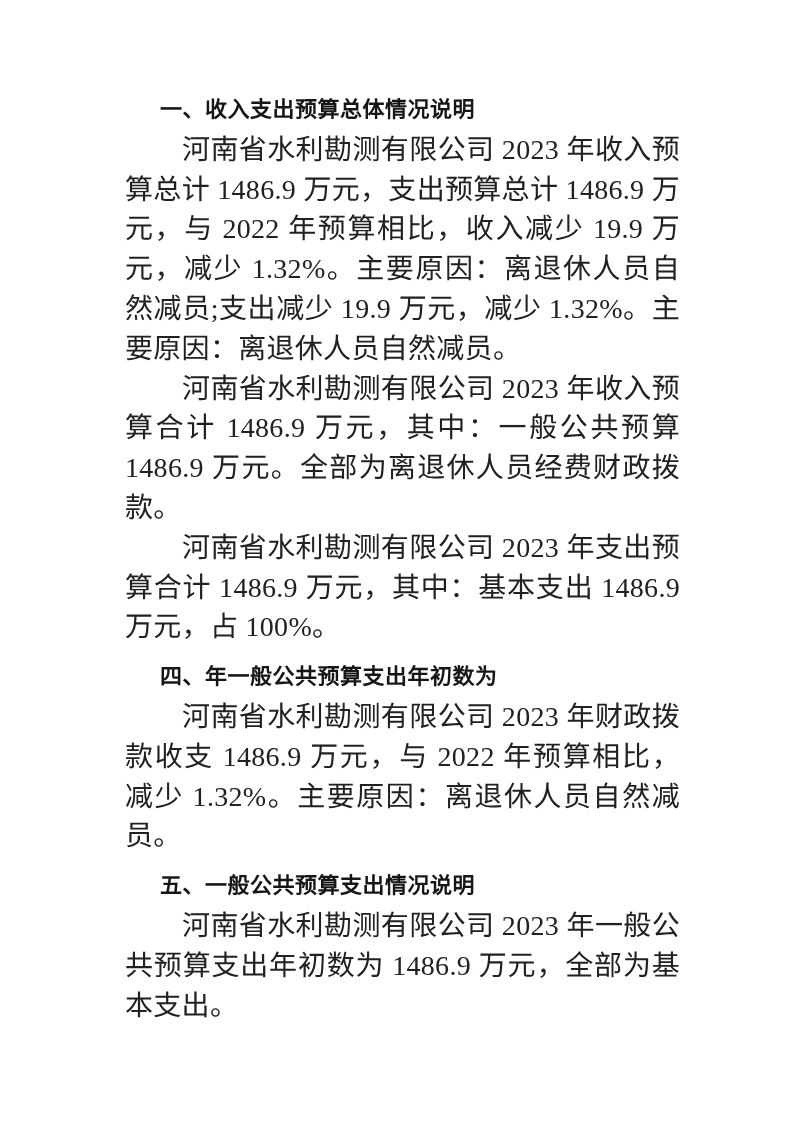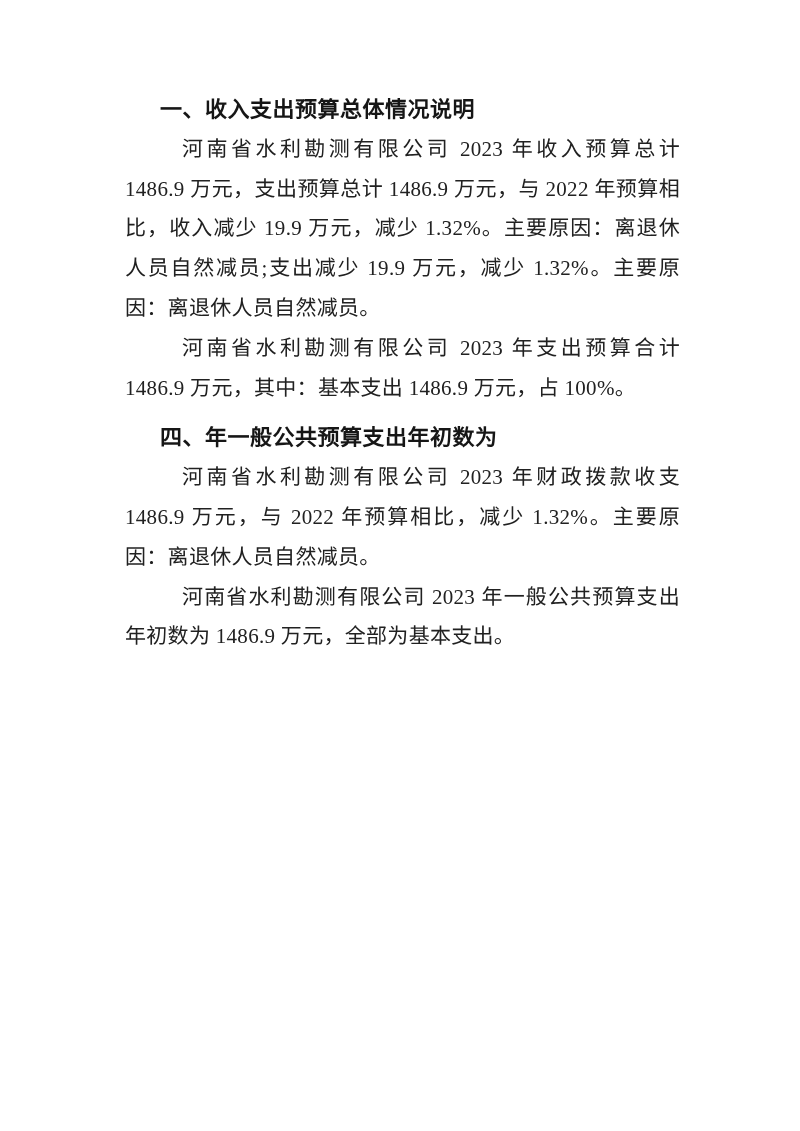--- a/index.html
+++ b/index.html
@@ -38,21 +38,21 @@
     text-indent: 35px;
     letter-spacing: 0.5px;
     white-space: nowrap;
   }
   .doc-section:first-child .sec-h {
     margin-top: 0;
   }
   .sec-p {
     font-family: "Liberation Serif", "DejaVu Serif", serif;
     font-weight: 400;
-    font-size: 21px;
+    font-size: 28px;
     line-height: 39.8px;
     color: var(--text-color, #212121);
     margin: 0;
     padding: 0;
     text-indent: 57px;
     text-align: justify;
     text-justify: inter-character;
     letter-spacing: 0.3px;
   }
 </style>
@@ -61,30 +61,32 @@
 
 <div class="page">
   <main class="content">
 
     <section class="doc-section">
       <h2 class="sec-h">一、收入支出预算总体情况说明</h2>
       <p class="sec-p">河南省水利勘测有限公司 2023 年收入预算总计 1486.9 万元，支出预算总计 1486.9 万元，与 2022 年预算相比，收入减少 19.9 万元，减少 1.32%。主要原因：离退休人员自然减员;支出减少 19.9 万元，减少 1.32%。主要原因：离退休人员自然减员。</p>
     </section>
 
     <section class="doc-section">
+      <p class="sec-p">河南省水利勘测有限公司 2023 年收入预算合计 1486.9 万元，其中：一般公共预算 1486.9 万元。全部为离退休人员经费财政拨款。</p>
     </section>
 
     <section class="doc-section">
       <p class="sec-p">河南省水利勘测有限公司 2023 年支出预算合计 1486.9 万元，其中：基本支出 1486.9 万元，占 100%。</p>
     </section>
 
     <section class="doc-section">
       <h2 class="sec-h">四、年一般公共预算支出年初数为</h2>
       <p class="sec-p">河南省水利勘测有限公司 2023 年财政拨款收支 1486.9 万元，与 2022 年预算相比，减少 1.32%。主要原因：离退休人员自然减员。</p>
     </section>
 
     <section class="doc-section">
+      <h2 class="sec-h">五、一般公共预算支出情况说明</h2>
       <p class="sec-p">河南省水利勘测有限公司 2023 年一般公共预算支出年初数为 1486.9 万元，全部为基本支出。</p>
     </section>
 
 
   </main>
 </div>
 
 </body></html>

